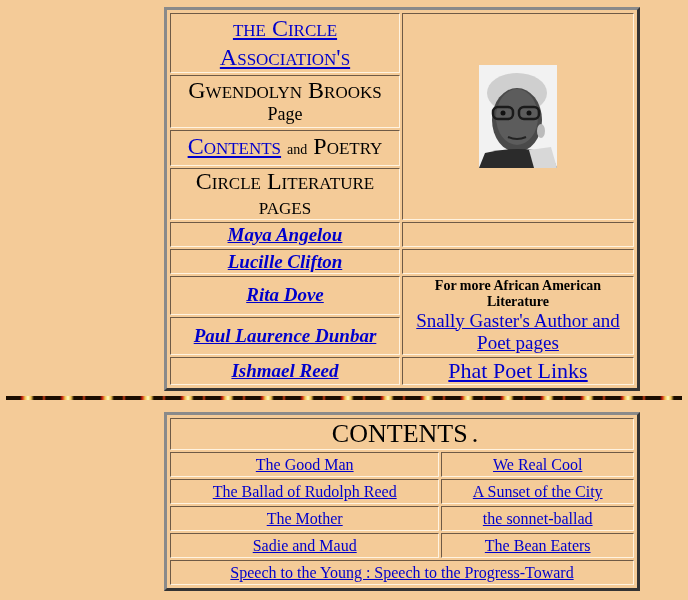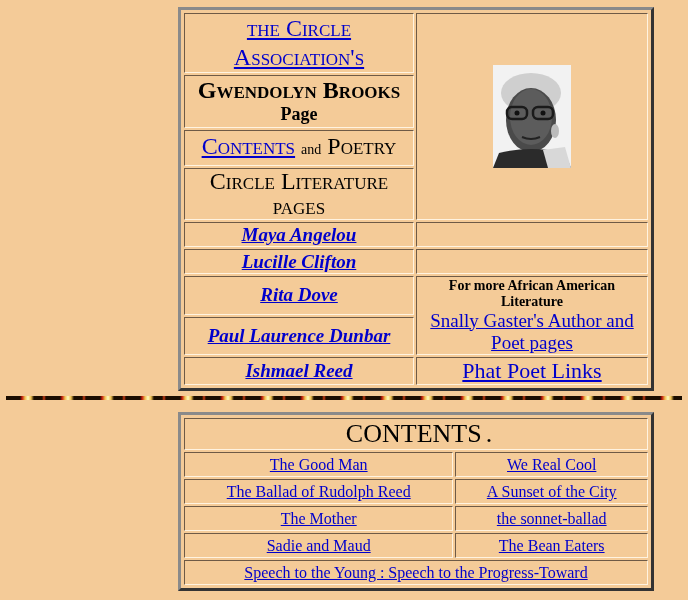--- a/index.html
+++ b/index.html
@@ -6,37 +6,37 @@
   body {
     width:688px; height:600px; overflow:hidden;
     background:#f4cb98;
     font-family:"Liberation Serif", serif;
     color:#000;
     position:relative;
   }
   a { color:#0000cc; text-decoration:underline; }
   table { border-collapse:separate; }
   .outer {
-    position:absolute; left:178px;
+    position:absolute; left:164px;
     border-top:3px solid #8a8a8a; border-left:3px solid #8a8a8a;
     border-right:3px solid #333; border-bottom:3px solid #333;
     background:#f4cb98;
     padding:1px;
   }
   .outer td {
     border-top:1px solid #6e5a46; border-left:1px solid #6e5a46;
     border-right:1px solid #fff3e0; border-bottom:1px solid #fff3e0;
     text-align:center; vertical-align:middle;
     padding:0 2px;
   }
   #t1 { top:7px; width:468px; height:376px; }
   #t1 table { border-spacing:2px; width:100%; height:100%; }
   .sc { font-variant:small-caps; }
   .title1 { font-size:24px; line-height:29px; }
-  .title2 { font-size:24px; line-height:26px; font-weight:bold; }
+  .title2 { font-size:24px; line-height:26px; font-weight:normal; }
   .title2 .pg { font-size:18px; display:block; line-height:22px; }
   .title3 { font-size:24px; line-height:30px; }
   .title3 .and { font-size:14px; }
   .title4 { font-size:24px; line-height:25px; }
   .poet { font-size:19px; font-weight:bold; font-style:italic; }
   .more { font-size:14px; font-weight:bold; line-height:16px; }
   .snally { font-size:19px; line-height:22px; }
   .phat { font-size:22px; }
   .photo {
     width:78px; height:103px; margin:0 auto;

